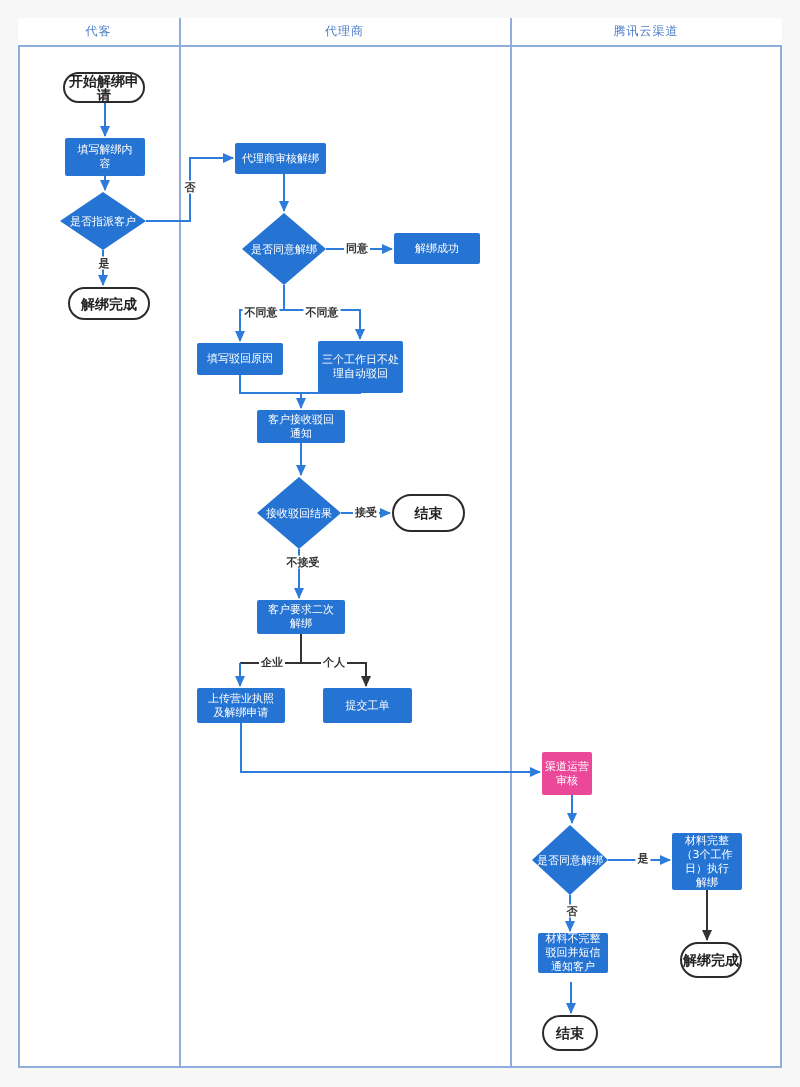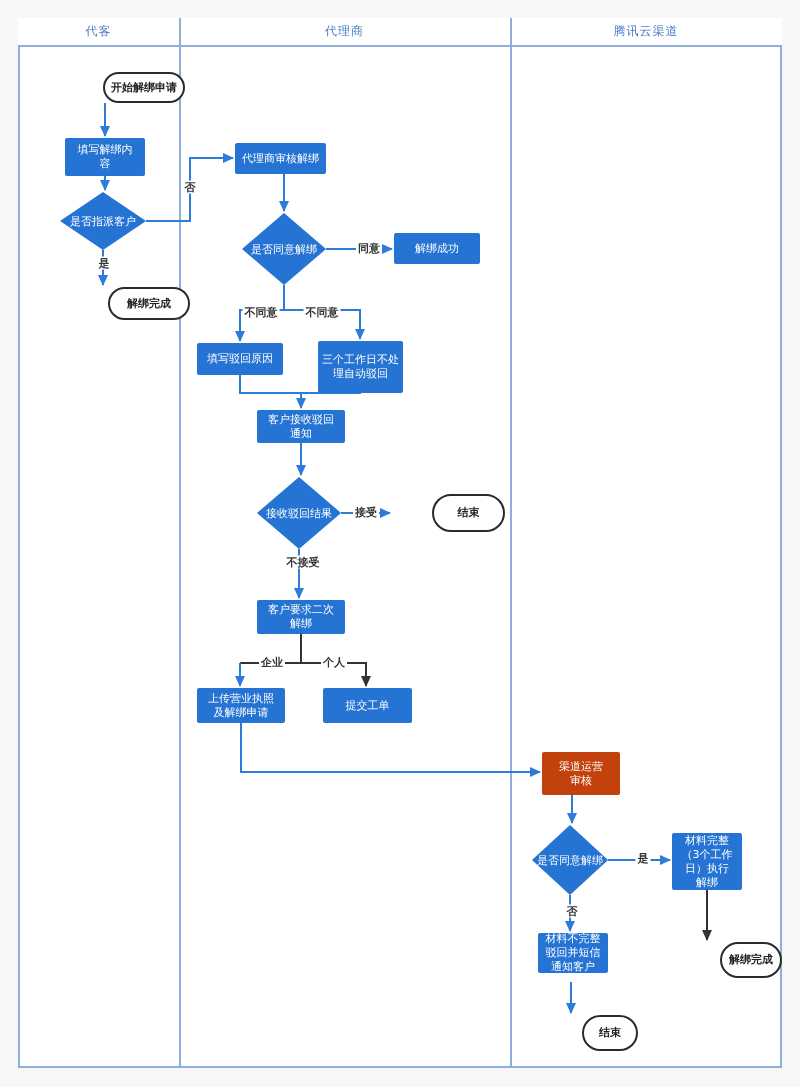--- a/index.html
+++ b/index.html
@@ -19,22 +19,22 @@
                   font-size:12px; letter-spacing:1px; }
   .lane-divider { position:absolute; width:2px; }
 
   .edge-layer { position:absolute; left:0; top:0; pointer-events:none; }
 
   .node { position:absolute; display:flex; align-items:center; justify-content:center;
           text-align:center; white-space:pre-line; }
   .node.process  { border-radius:2px; font-size:11px; line-height:14px; }
   .node.decision { font-size:11px; line-height:13px;
                    clip-path:polygon(50% 0, 100% 50%, 50% 100%, 0 50%); }
-  .node.terminal { border-radius:17px; font-size:11px; font-weight:bold; line-height:14px;
-                   border-style:solid; border-width:2px;margin-left:40px; }
+  .node.terminal { border-radius:17px; font-size:14px; font-weight:bold; line-height:14px;
+                   border-style:solid; border-width:2px; }
 
   .edge-label { position:absolute; transform:translate(-50%,-50%);
                 font-size:11px; font-weight:bold; line-height:13px;
                 padding:0 2px; white-space:nowrap; }
 </style>
 </head>
 <body style="background: rgb(247, 247, 248);">
 
 <div id="app">
   <div class="canvas-table" style="left: 18px; top: 18px; width: 764px; height: 1050px; border-color: rgb(143, 174, 220); background: rgb(255, 255, 255);"></div>
@@ -90,35 +90,35 @@
 理自动驳回</div>
     <div class="node process" style="left: 257px; top: 410px; width: 88px; height: 33px; background: rgb(37, 115, 210); color: rgb(255, 255, 255);">客户接收驳回
 通知</div>
     <div class="node decision" style="left: 257px; top: 477px; width: 84px; height: 72px; background: rgb(37, 115, 210); color: rgb(255, 255, 255);">接收驳回结果</div>
     <div class="node terminal" style="left: 392px; top: 494px; width: 73px; height: 38px; background: rgb(255, 255, 255); border-color: rgb(43, 43, 43); color: rgb(34, 34, 34); border-radius: 19px;">结束</div>
     <div class="node process" style="left: 257px; top: 600px; width: 88px; height: 34px; background: rgb(37, 115, 210); color: rgb(255, 255, 255);">客户要求二次
 解绑</div>
     <div class="node process" style="left: 197px; top: 688px; width: 88px; height: 35px; background: rgb(37, 115, 210); color: rgb(255, 255, 255);">上传营业执照
 及解绑申请</div>
     <div class="node process" style="left: 323px; top: 688px; width: 89px; height: 35px; background: rgb(37, 115, 210); color: rgb(255, 255, 255);">提交工单</div>
-    <div class="node process" style="left: 542px; top: 752px; width: 78px; height: 43px; background: #c2410c; color: rgb(255, 255, 255);">渠道运营
+    <div class="node process" style="left: 542px; top: 752px; width: 50px; height: 43px; background: #ec4899; color: rgb(255, 255, 255);">渠道运营
 审核</div>
     <div class="node decision" style="left: 532px; top: 825px; width: 76px; height: 70px; background: rgb(37, 115, 210); color: rgb(255, 255, 255);">是否同意解绑</div>
     <div class="node process" style="left: 672px; top: 833px; width: 70px; height: 57px; background: rgb(37, 115, 210); color: rgb(255, 255, 255);">材料完整
 （3个工作
 日）执行
 解绑</div>
     <div class="node process" style="left: 538px; top: 933px; width: 70px; height: 40px; background: rgb(37, 115, 210); color: rgb(255, 255, 255);">材料不完整
 驳回并短信
 通知客户</div>
     <div class="node terminal" style="left: 680px; top: 942px; width: 62px; height: 36px; background: rgb(255, 255, 255); border-color: rgb(43, 43, 43); color: rgb(34, 34, 34); border-radius: 18px;">解绑完成</div>
     <div class="node terminal" style="left: 542px; top: 1015px; width: 56px; height: 36px; background: rgb(255, 255, 255); border-color: rgb(43, 43, 43); color: rgb(34, 34, 34); border-radius: 18px;">结束</div>
     <div class="edge-label" style="left: 190px; top: 187px; color: rgb(51, 51, 51); background: rgb(255, 255, 255);">否</div>
     <div class="edge-label" style="left: 104px; top: 263px; color: rgb(51, 51, 51); background: rgb(255, 255, 255);">是</div>
-    <div class="edge-label" style="left: 357px; top: 248px; color: rgb(51, 51, 51); background: rgb(255, 255, 255); margin-left: 12px;">同意</div>
+    <div class="edge-label" style="left: 357px; top: 248px; color: rgb(51, 51, 51); background: rgb(255, 255, 255);">同意</div>
     <div class="edge-label" style="left: 261px; top: 312px; color: rgb(51, 51, 51); background: rgb(255, 255, 255);">不同意</div>
     <div class="edge-label" style="left: 322px; top: 312px; color: rgb(51, 51, 51); background: rgb(255, 255, 255);">不同意</div>
     <div class="edge-label" style="left: 366px; top: 512px; color: rgb(51, 51, 51); background: rgb(255, 255, 255);">接受</div>
     <div class="edge-label" style="left: 303px; top: 562px; color: rgb(51, 51, 51); background: rgb(255, 255, 255);">不接受</div>
     <div class="edge-label" style="left: 272px; top: 662px; color: rgb(51, 51, 51); background: rgb(255, 255, 255);">企业</div>
     <div class="edge-label" style="left: 334px; top: 662px; color: rgb(51, 51, 51); background: rgb(255, 255, 255);">个人</div>
     <div class="edge-label" style="left: 643px; top: 858px; color: rgb(51, 51, 51); background: rgb(255, 255, 255);">是</div>
     <div class="edge-label" style="left: 572px; top: 911px; color: rgb(51, 51, 51); background: rgb(255, 255, 255);">否</div>
   </div>
 

